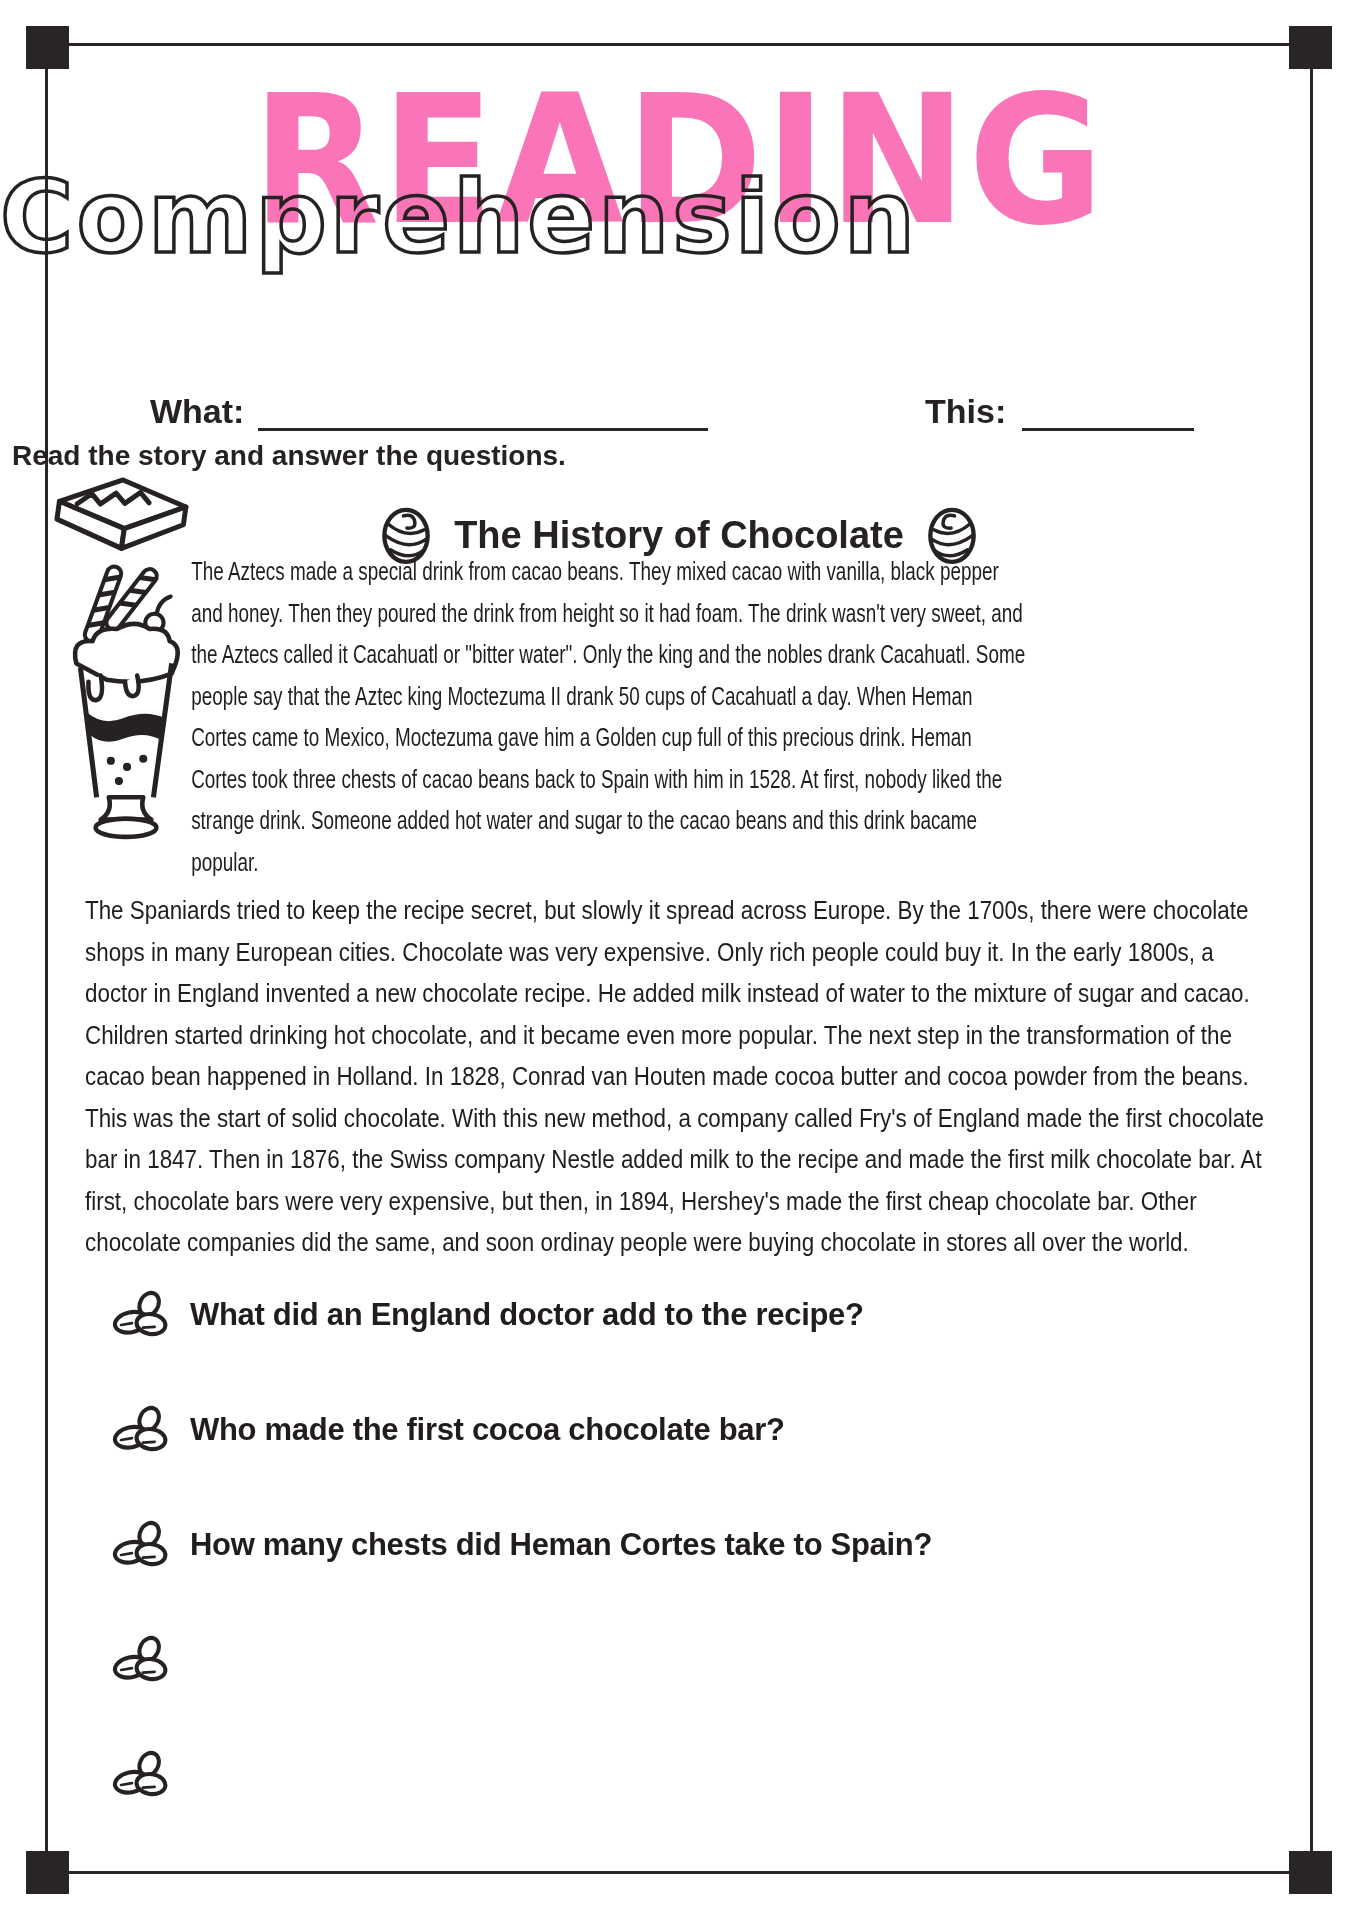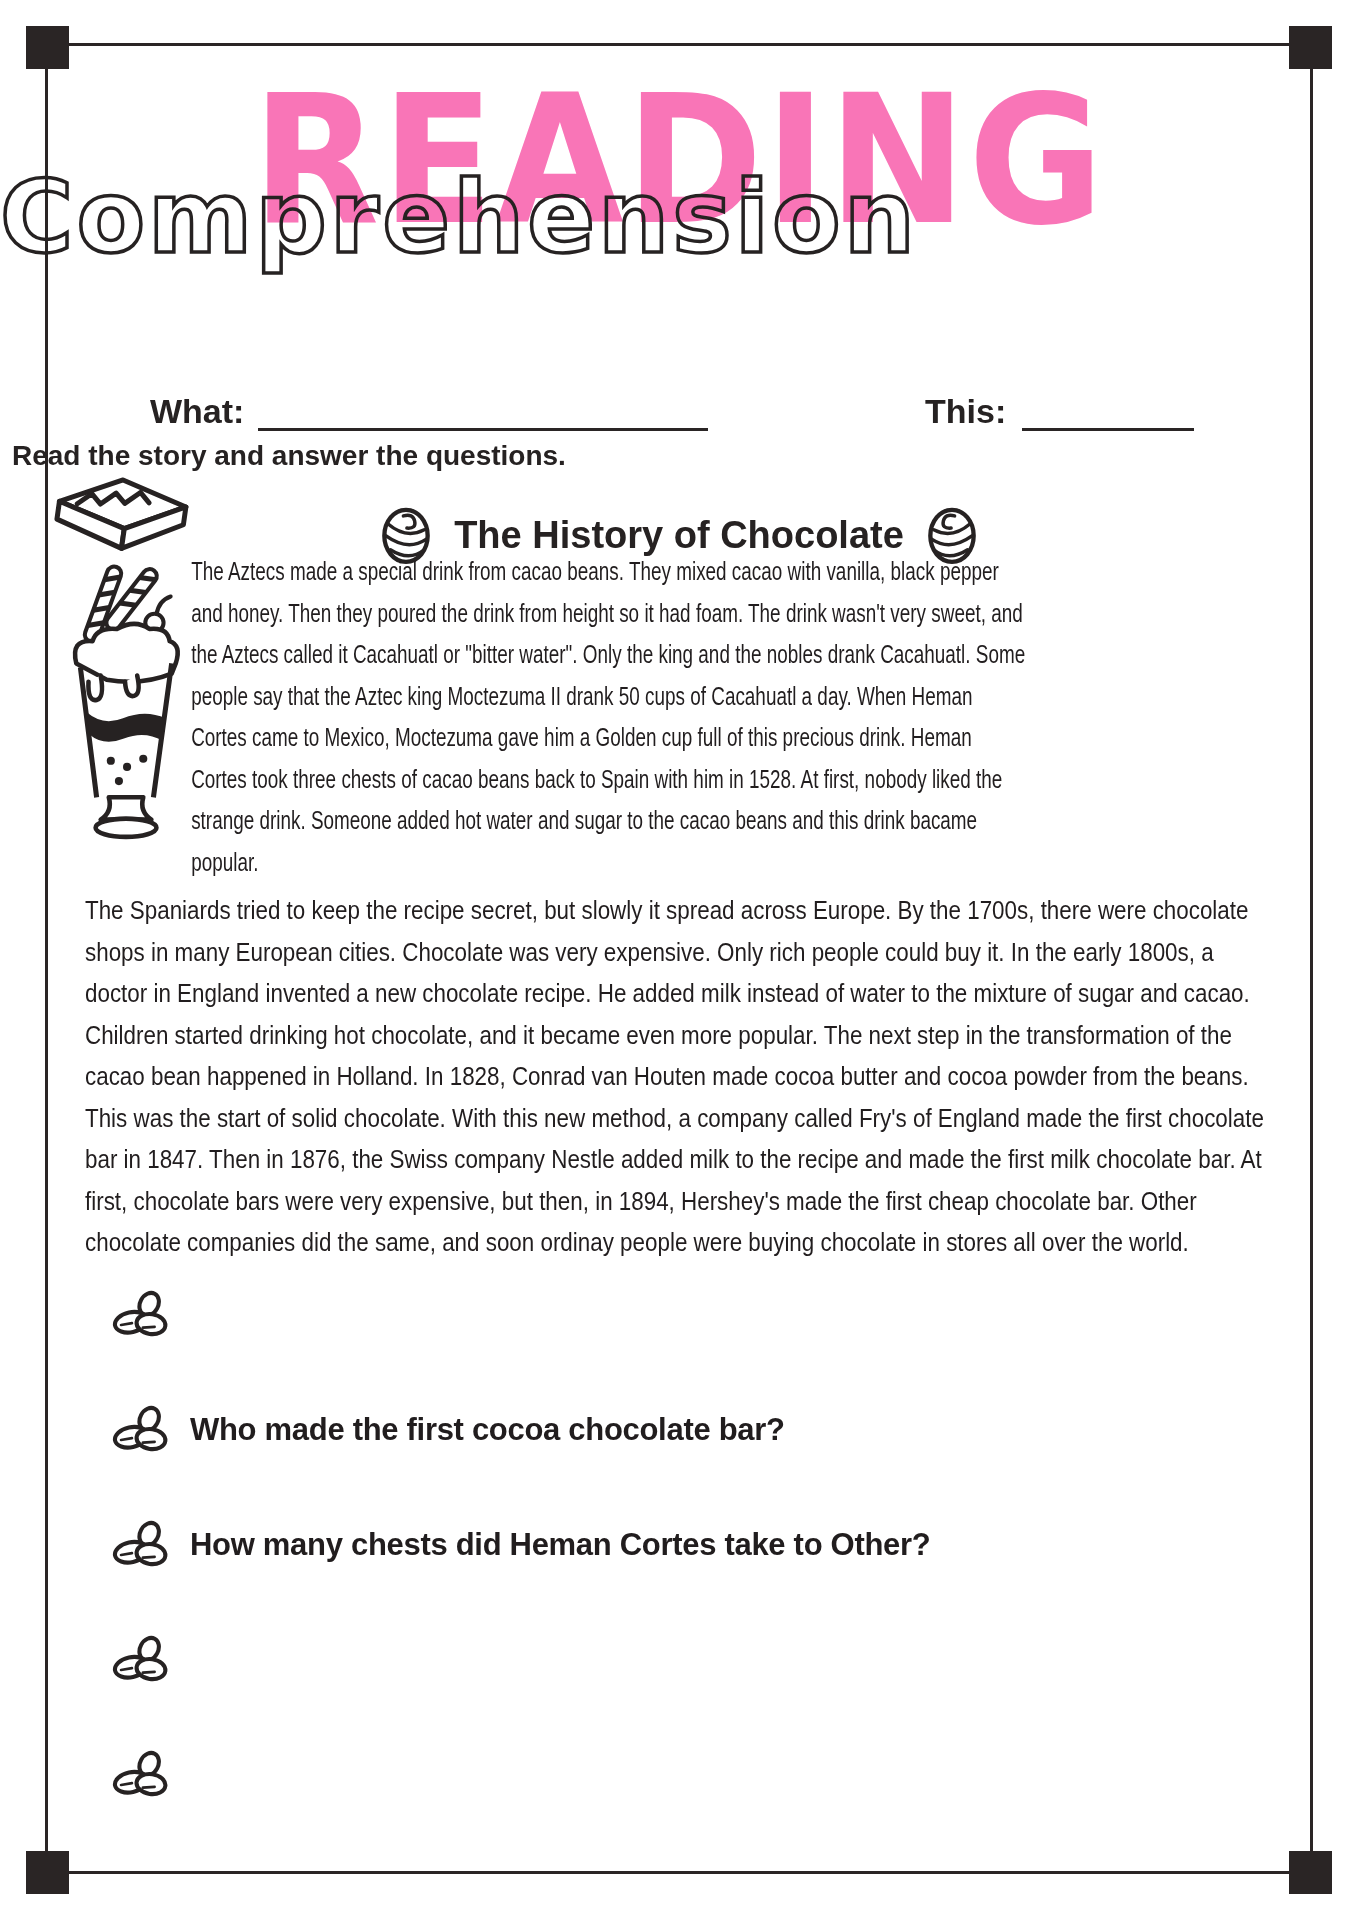--- a/index.html
+++ b/index.html
@@ -193,20 +193,21 @@
 
     <div class="question-row first">
       <svg class="beans" viewBox="0 0 64 54">
         <g fill="#fff" stroke="#262222" stroke-width="4.5">
           <ellipse cx="41" cy="15" rx="10" ry="13" transform="rotate(28 41 15)"></ellipse>
           <ellipse cx="21" cy="35" rx="18" ry="11" transform="rotate(-12 21 35)"></ellipse>
           <ellipse cx="43" cy="37" rx="16" ry="11" transform="rotate(8 43 37)"></ellipse>
         </g>
         <path d="M10 38 l12 -2 M34 41 l13 -1" stroke="#262222" stroke-width="3" fill="none" stroke-linecap="round"></path>
       </svg>
+      <span class="question-text">What did an England doctor add to the recipe?</span>
     </div>
 
     <div class="question-row">
       <svg class="beans" viewBox="0 0 64 54">
         <g fill="#fff" stroke="#262222" stroke-width="4.5">
           <ellipse cx="41" cy="15" rx="10" ry="13" transform="rotate(28 41 15)"></ellipse>
           <ellipse cx="21" cy="35" rx="18" ry="11" transform="rotate(-12 21 35)"></ellipse>
           <ellipse cx="43" cy="37" rx="16" ry="11" transform="rotate(8 43 37)"></ellipse>
         </g>
         <path d="M10 38 l12 -2 M34 41 l13 -1" stroke="#262222" stroke-width="3" fill="none" stroke-linecap="round"></path>
@@ -216,21 +217,21 @@
 
     <div class="question-row">
       <svg class="beans" viewBox="0 0 64 54">
         <g fill="#fff" stroke="#262222" stroke-width="4.5">
           <ellipse cx="41" cy="15" rx="10" ry="13" transform="rotate(28 41 15)"></ellipse>
           <ellipse cx="21" cy="35" rx="18" ry="11" transform="rotate(-12 21 35)"></ellipse>
           <ellipse cx="43" cy="37" rx="16" ry="11" transform="rotate(8 43 37)"></ellipse>
         </g>
         <path d="M10 38 l12 -2 M34 41 l13 -1" stroke="#262222" stroke-width="3" fill="none" stroke-linecap="round"></path>
       </svg>
-      <span class="question-text">How many chests did Heman Cortes take to Other?</span>
+      <span class="question-text">How many chests did Heman Cortes take to Spain?</span>
     </div>
 
     <div class="question-row">
       <svg class="beans" viewBox="0 0 64 54">
         <g fill="#fff" stroke="#262222" stroke-width="4.5">
           <ellipse cx="41" cy="15" rx="10" ry="13" transform="rotate(28 41 15)"></ellipse>
           <ellipse cx="21" cy="35" rx="18" ry="11" transform="rotate(-12 21 35)"></ellipse>
           <ellipse cx="43" cy="37" rx="16" ry="11" transform="rotate(8 43 37)"></ellipse>
         </g>
         <path d="M10 38 l12 -2 M34 41 l13 -1" stroke="#262222" stroke-width="3" fill="none" stroke-linecap="round"></path>

